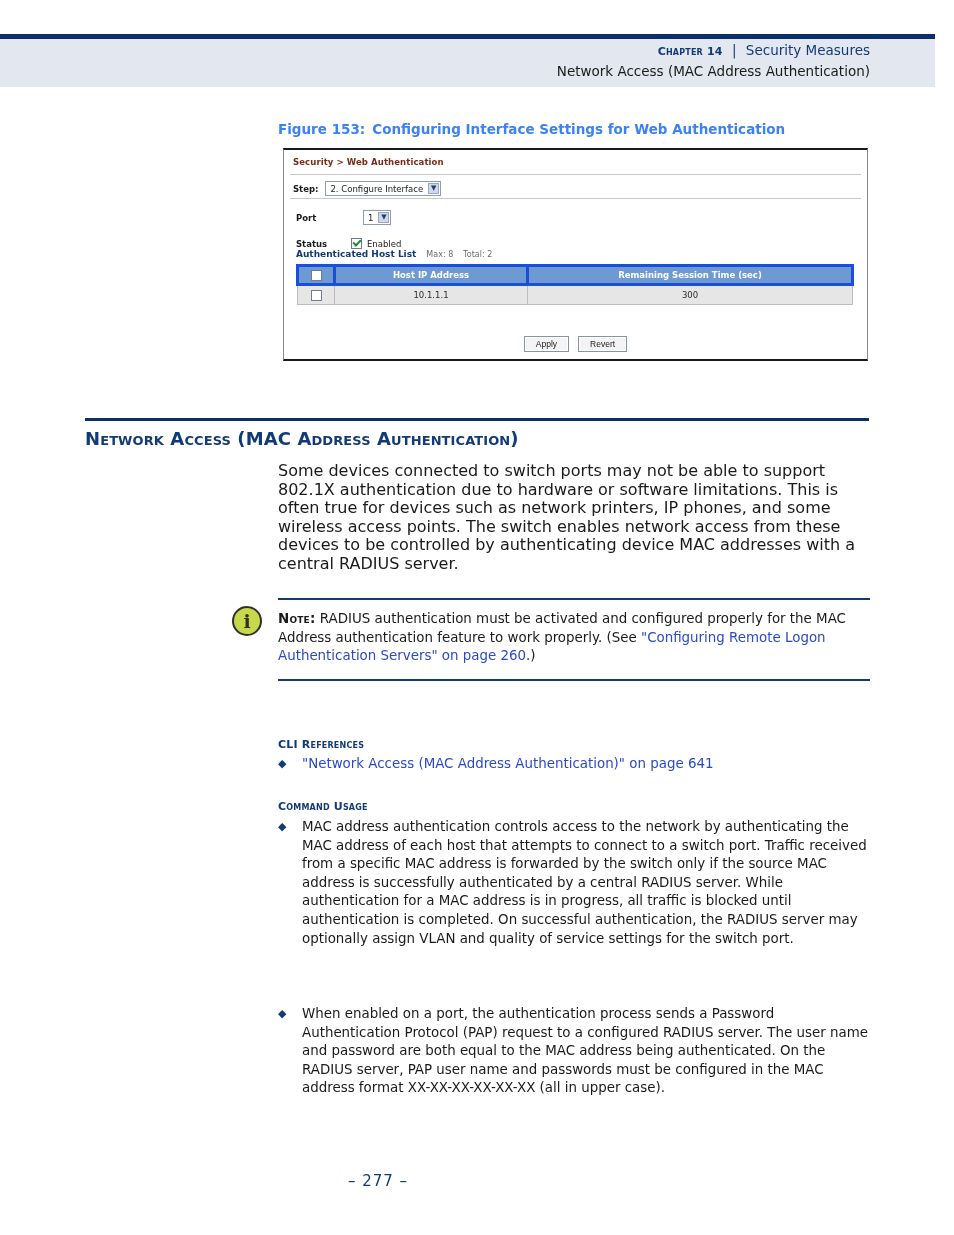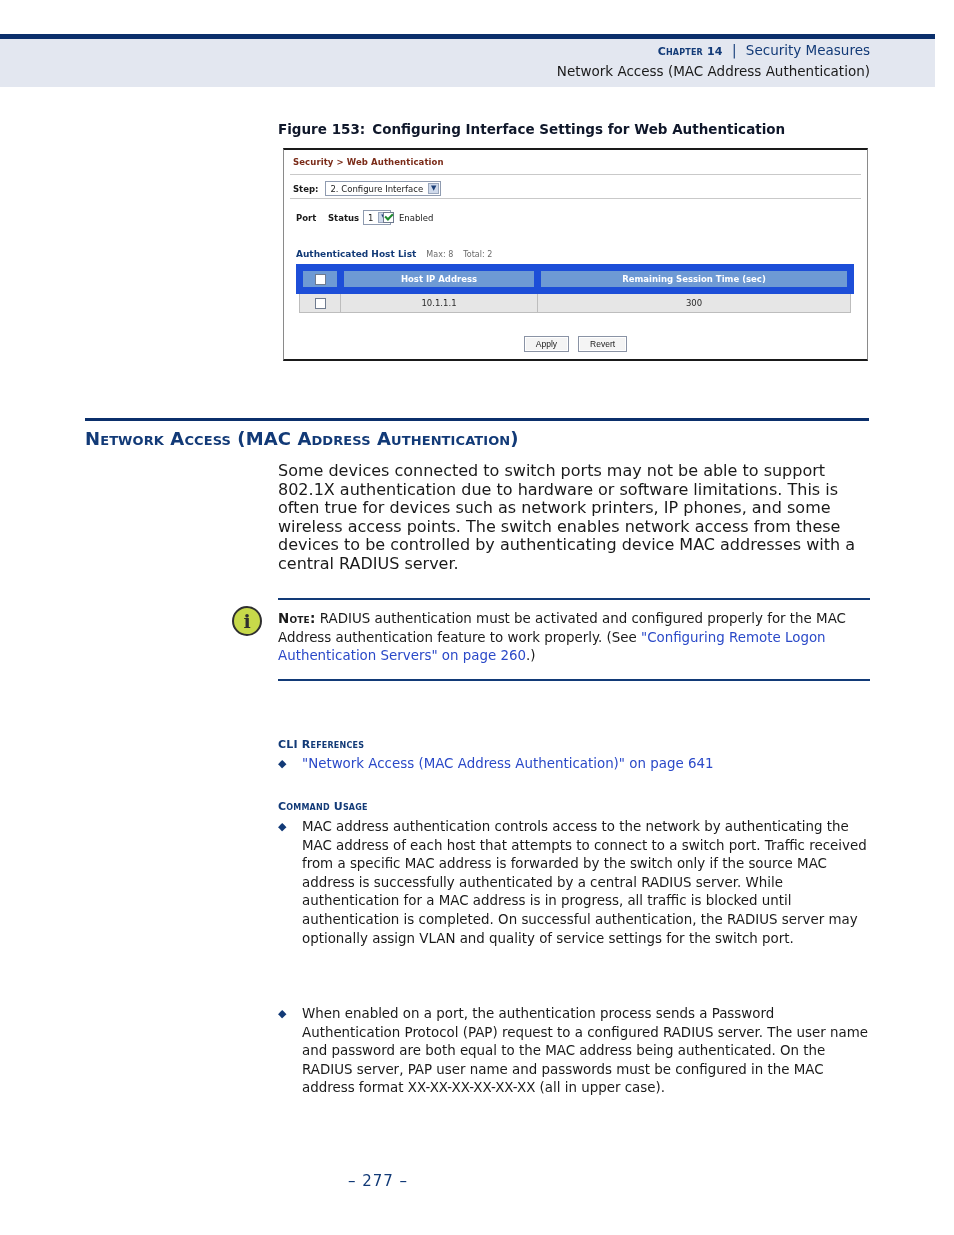--- a/index.html
+++ b/index.html
@@ -62,21 +62,21 @@
     margin-top: 2px;
   }
 
   
   .figure-caption {
     position: absolute;
     left: 278px;
     top: 121px;
     font-size: 13.5px;
     font-weight: bold;
-    color: #0f172a;
+    color: #3b82f6;
     white-space: nowrap;
   }
   .figure-caption .fig-num { margin-right: 7px; }
 
   .ui-panel {
     position: absolute;
     left: 283px;
     top: 148px;
     width: 585px;
     height: 213px;
@@ -148,21 +148,21 @@
     display: flex;
     align-items: center;
   }
   .ui-field-row .fl {
     width: 55px;
     font-size: 8.5px;
     font-weight: bold;
     color: #1a1a1a;
   }
   .row-port { left: 12px; top: 60px; gap: 12px; }
-  .row-status { left: 12px; top: 62px; margin-left: 32px; }
+  .row-status { left: 12px; top: 88px; }
   .ui-checkbox {
     width: 11px;
     height: 11px;
     border: 1px solid #6f7b8f;
     background: #ffffff;
     display: inline-flex;
     align-items: center;
     justify-content: center;
     box-sizing: border-box;
   }
@@ -204,21 +204,21 @@
     width: 558px;
     border-collapse: collapse;
     table-layout: fixed;
   }
   .ui-table th {
     background: #6e9ad4;
     color: #ffffff;
     font-size: 8.5px;
     font-weight: bold;
     height: 16px;
-    border: 7px solid #1d4ed8;
+    border: 3px solid #1d4ed8;
     text-align: center;
     padding: 0;
   }
   .ui-table td {
     background: #e6e6e6;
     color: #2b2b2b;
     font-size: 8.5px;
     height: 18px;
     border: 1px solid #bdbdbd;
     text-align: center;

